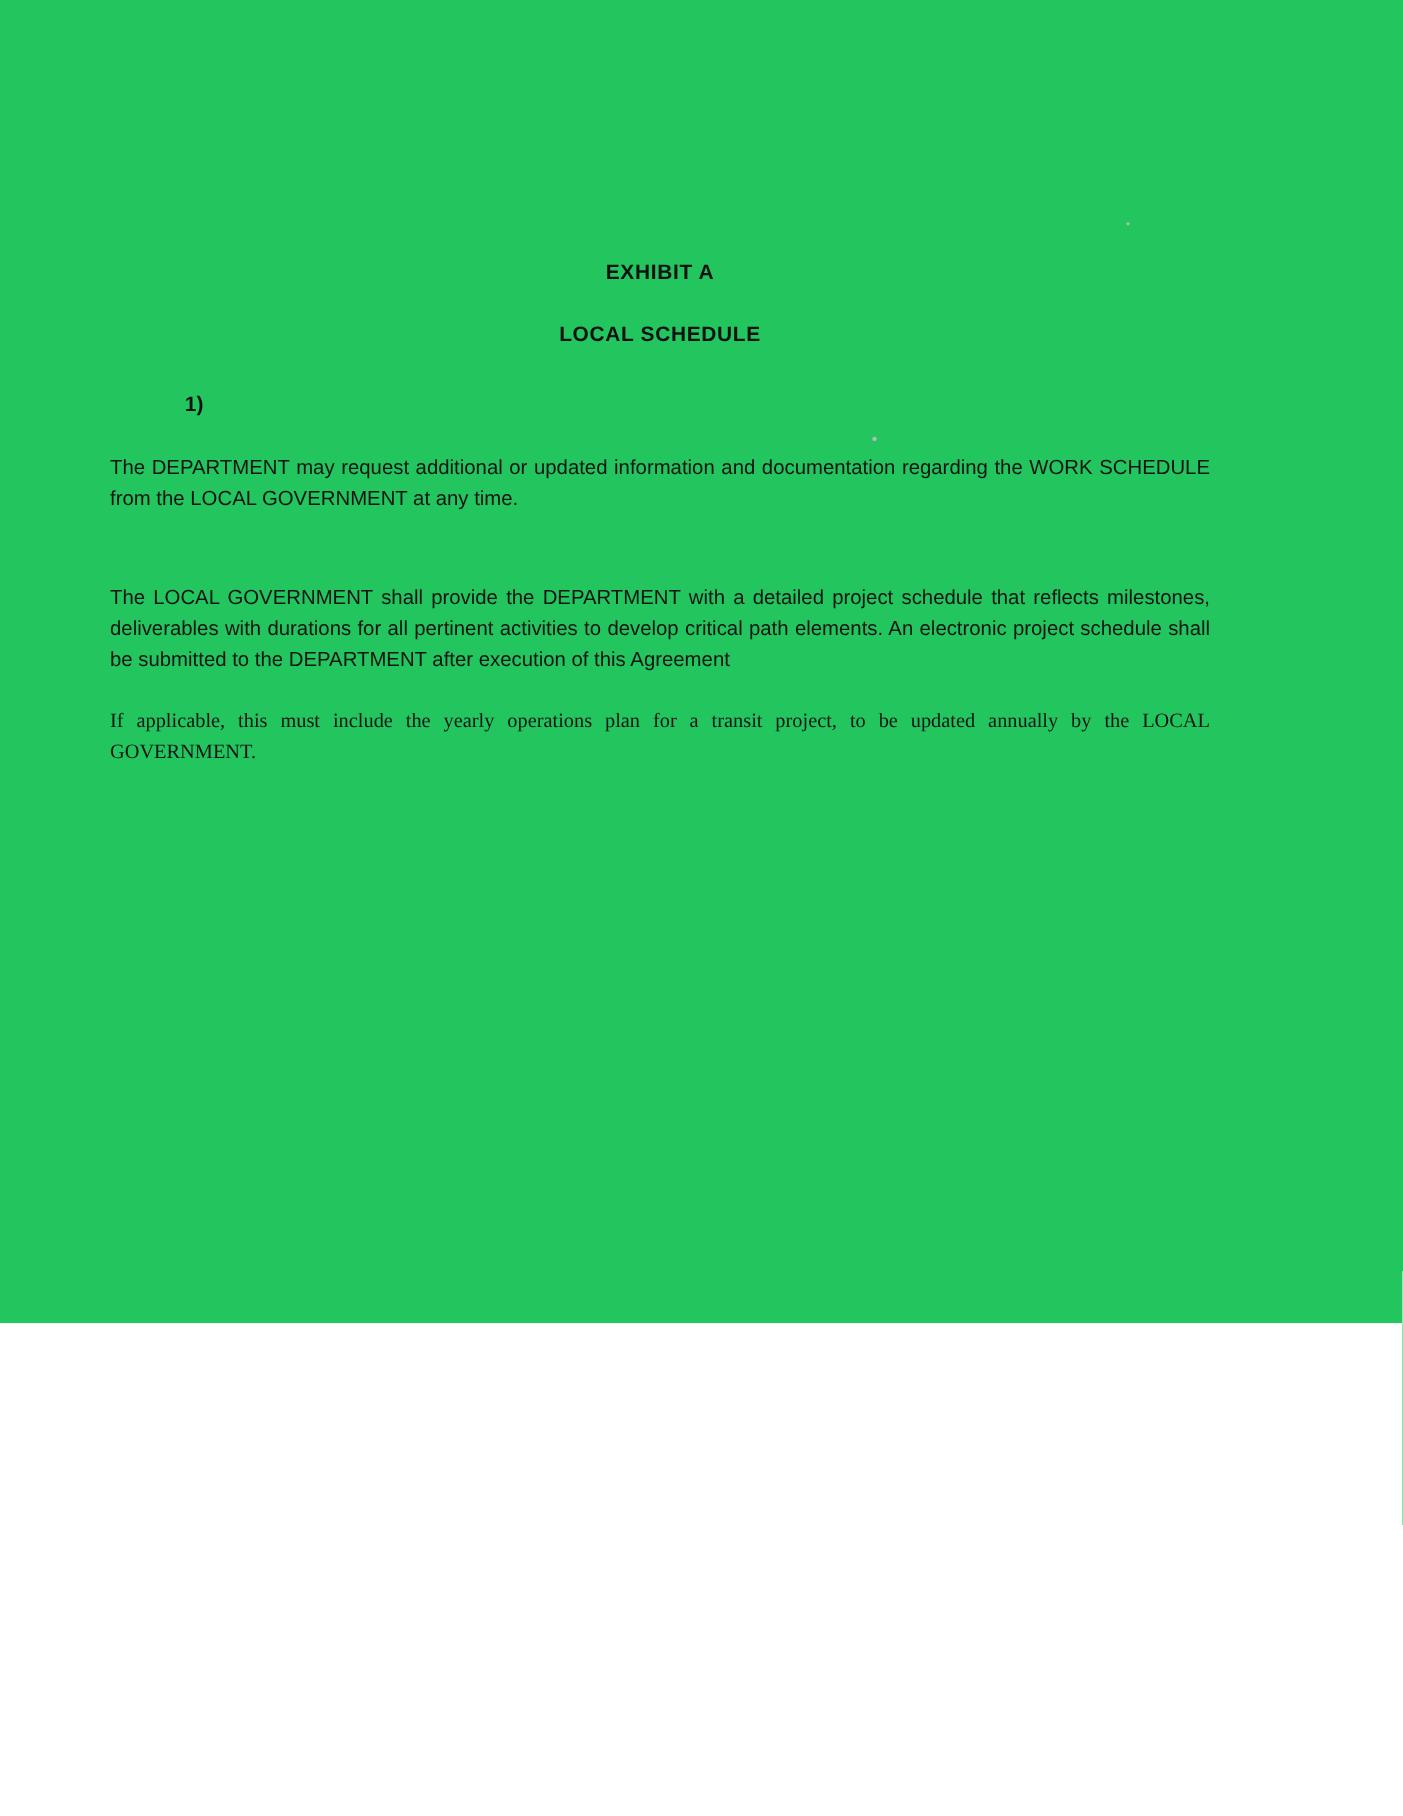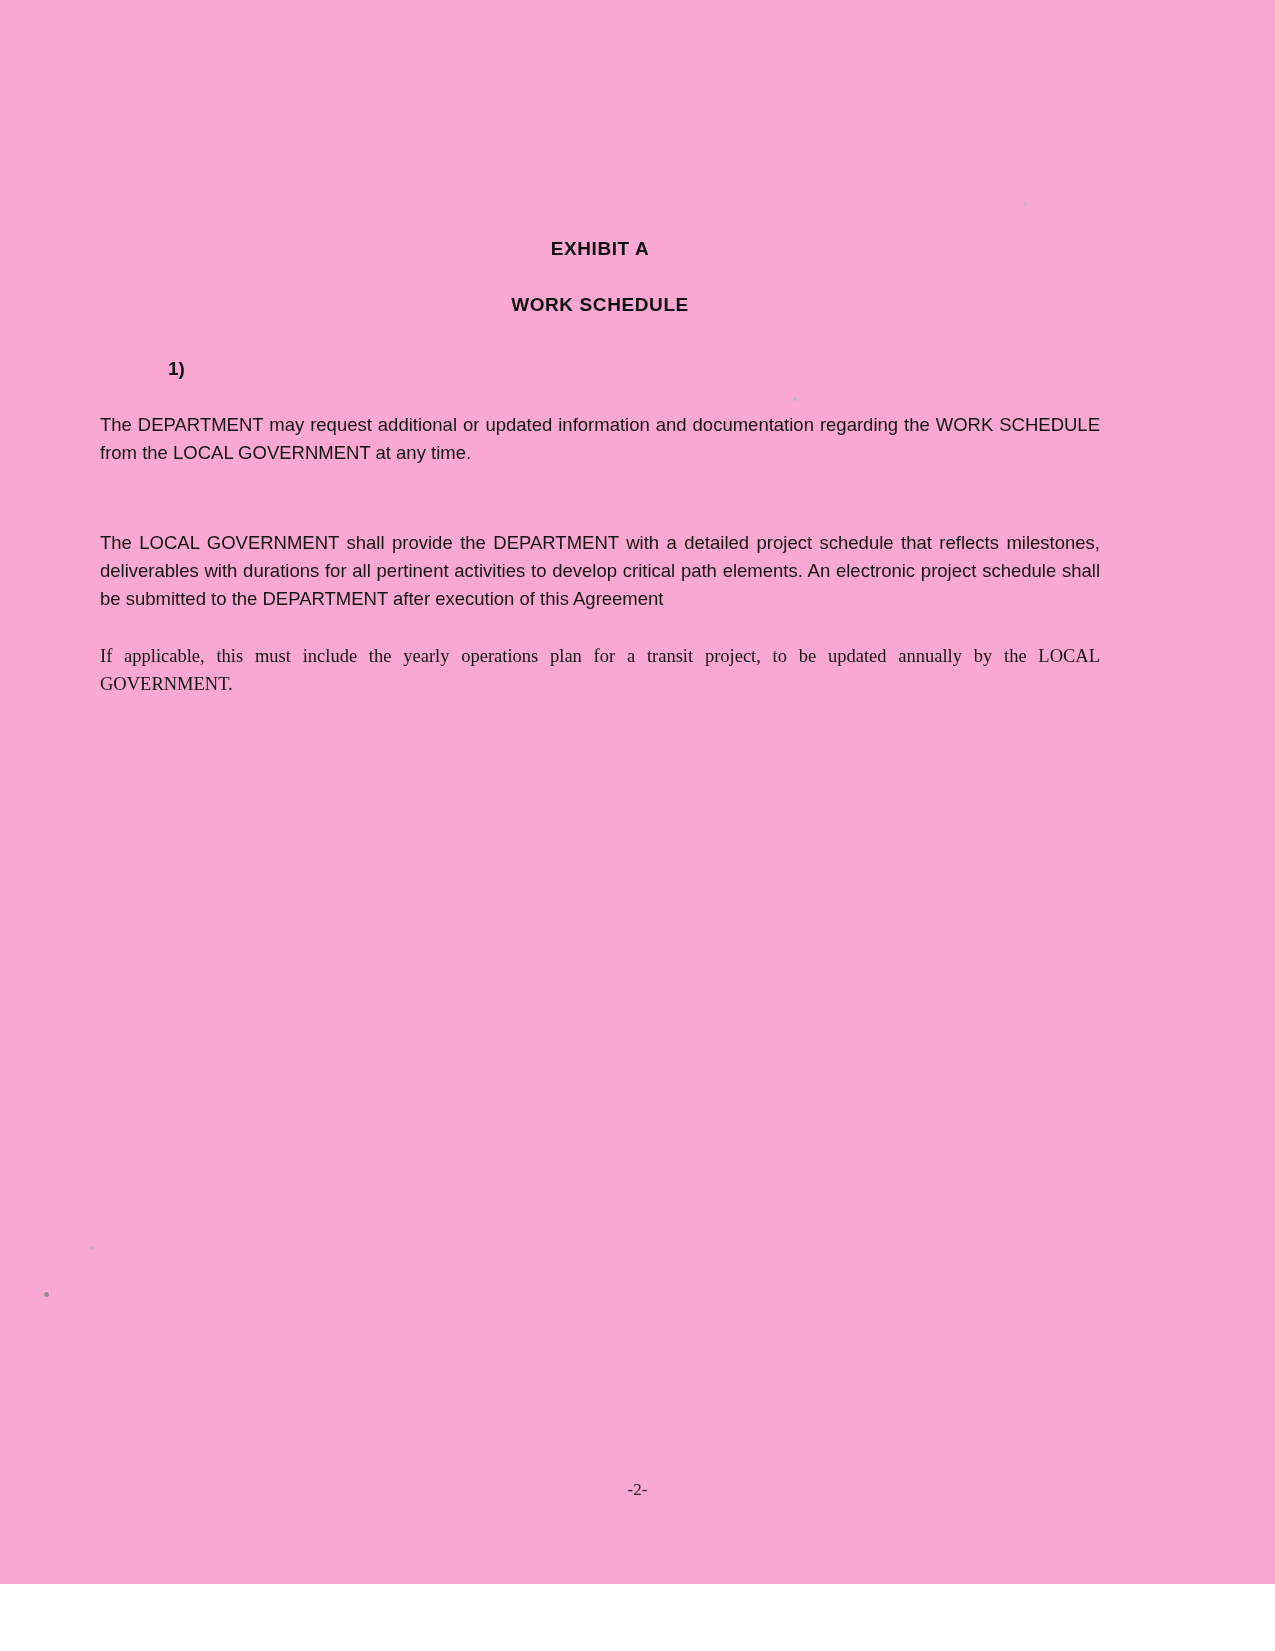--- a/index.html
+++ b/index.html
@@ -8,23 +8,23 @@
     padding: 0;
     background: #ffffff;
   }
   body {
     font-family: "Liberation Sans", sans-serif;
     color: #111111;
   }
   .page {
     position: relative;
     width: 1275px;
-    height: 1584px;
+    height: 1203px;
     margin: 0 auto;
-    background: #f9a8d4;
+    background: #22c55e;
     overflow: hidden;
   }
   
   .content {
     position: absolute;
     left: 100px;
     top: 0;
     width: 1000px;
     height: 100%;
   }
@@ -110,21 +110,21 @@
 </style>
 </head>
 <body>
 
 <div class="page">
 
   <div class="content">
 
     <div class="title-block">
       <h1 class="doc-title">EXHIBIT A</h1>
-      <h2 class="doc-subtitle">WORK SCHEDULE</h2>
+      <h2 class="doc-subtitle">LOCAL SCHEDULE</h2>
     </div>
 
     <div class="numbered-item">
       <div class="item-marker">1)</div>
       <div class="item-body">
       </div>
     </div>
 
     <p class="body-para para-2">The DEPARTMENT may request additional or updated information and documentation regarding the WORK SCHEDULE from the LOCAL GOVERNMENT at any time.</p>
 

